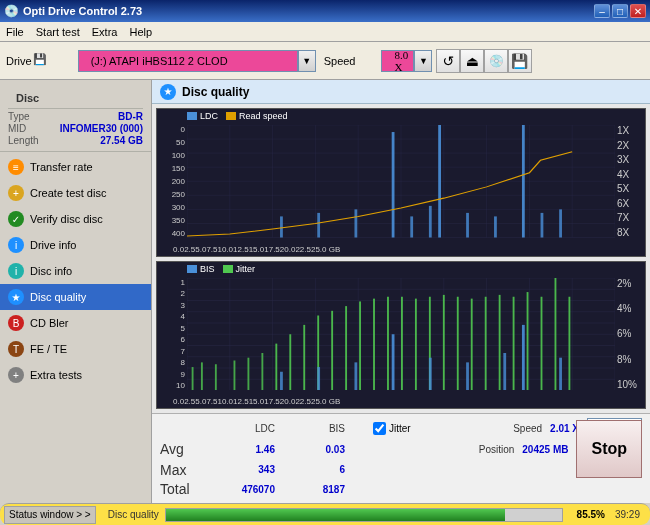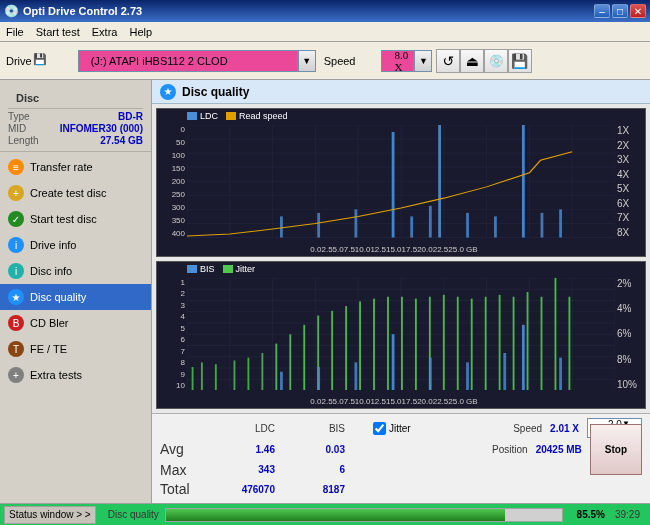--- a/index.html
+++ b/index.html
@@ -209,21 +209,21 @@
       display: flex; flex-direction: column-reverse; justify-content: space-between;
       align-items: flex-start;
       padding-left: 2px;
     }
     .y-axis-right span { font-size: 10px; color: #ccc; }
 
     
     .x-axis {
       position: absolute;
       bottom: 2px; left: 16px; right: 30px;
-      display: flex; justify-content: center;
+      display: flex; justify-content: flex-start;
     }
     .x-axis span { font-size: 8px; color: #ccc; }
 
     
     .chart-svg {
       position: absolute;
       top: 16px; left: 30px; right: 30px; bottom: 18px;
       width: calc(100% - 60px);
       height: calc(100% - 34px);
     }
@@ -263,34 +263,35 @@
       background: white;
       font-size: 10px;
       display: flex; padding: 0 20px;
     }
 
     .stop-btn {
       background: linear-gradient(to bottom, #f8f0f0, #e0c8c8);
       border: 1px solid #a07070;
       padding: 19px 14px;
       cursor: pointer;
-      font-size: 10px;
+      font-size: 16px;
       font-weight: bold;
       color: #000;
     }
 
     
     #statusbar {
       height: 22px;
-      background: #22c55e;
+      background: #fde047;
       border-top: 1px solid #a0a0a0;
       display: flex;
       align-items: center;
       padding: 0 4px;
       gap: 4px;
+      border-radius: 9px;
     }
     .status-left {
       display: flex; align-items: center;
       border: 1px solid #a0a0a0;
       height: 18px;
       padding: 0 4px;
       font-size: 10px;
       background: #c8c4bc;
       cursor: pointer;
       gap: 2px;
@@ -376,21 +377,21 @@
     <div class="sidebar-btn">
       <span class="sb-icon orange">≡</span>
       <span>Transfer rate</span>
     </div>
     <div class="sidebar-btn">
       <span class="sb-icon yellow">+</span>
       <span>Create test disc</span>
     </div>
     <div class="sidebar-btn">
       <span class="sb-icon green">✓</span>
-      <span>Start test disc</span>
+      <span>Verify disc disc</span>
     </div>
     <div class="sidebar-btn">
       <span class="sb-icon blue">i</span>
       <span>Drive info</span>
     </div>
     <div class="sidebar-btn">
       <span class="sb-icon teal">i</span>
       <span>Disc info</span>
     </div>
     <div class="sidebar-btn active">

